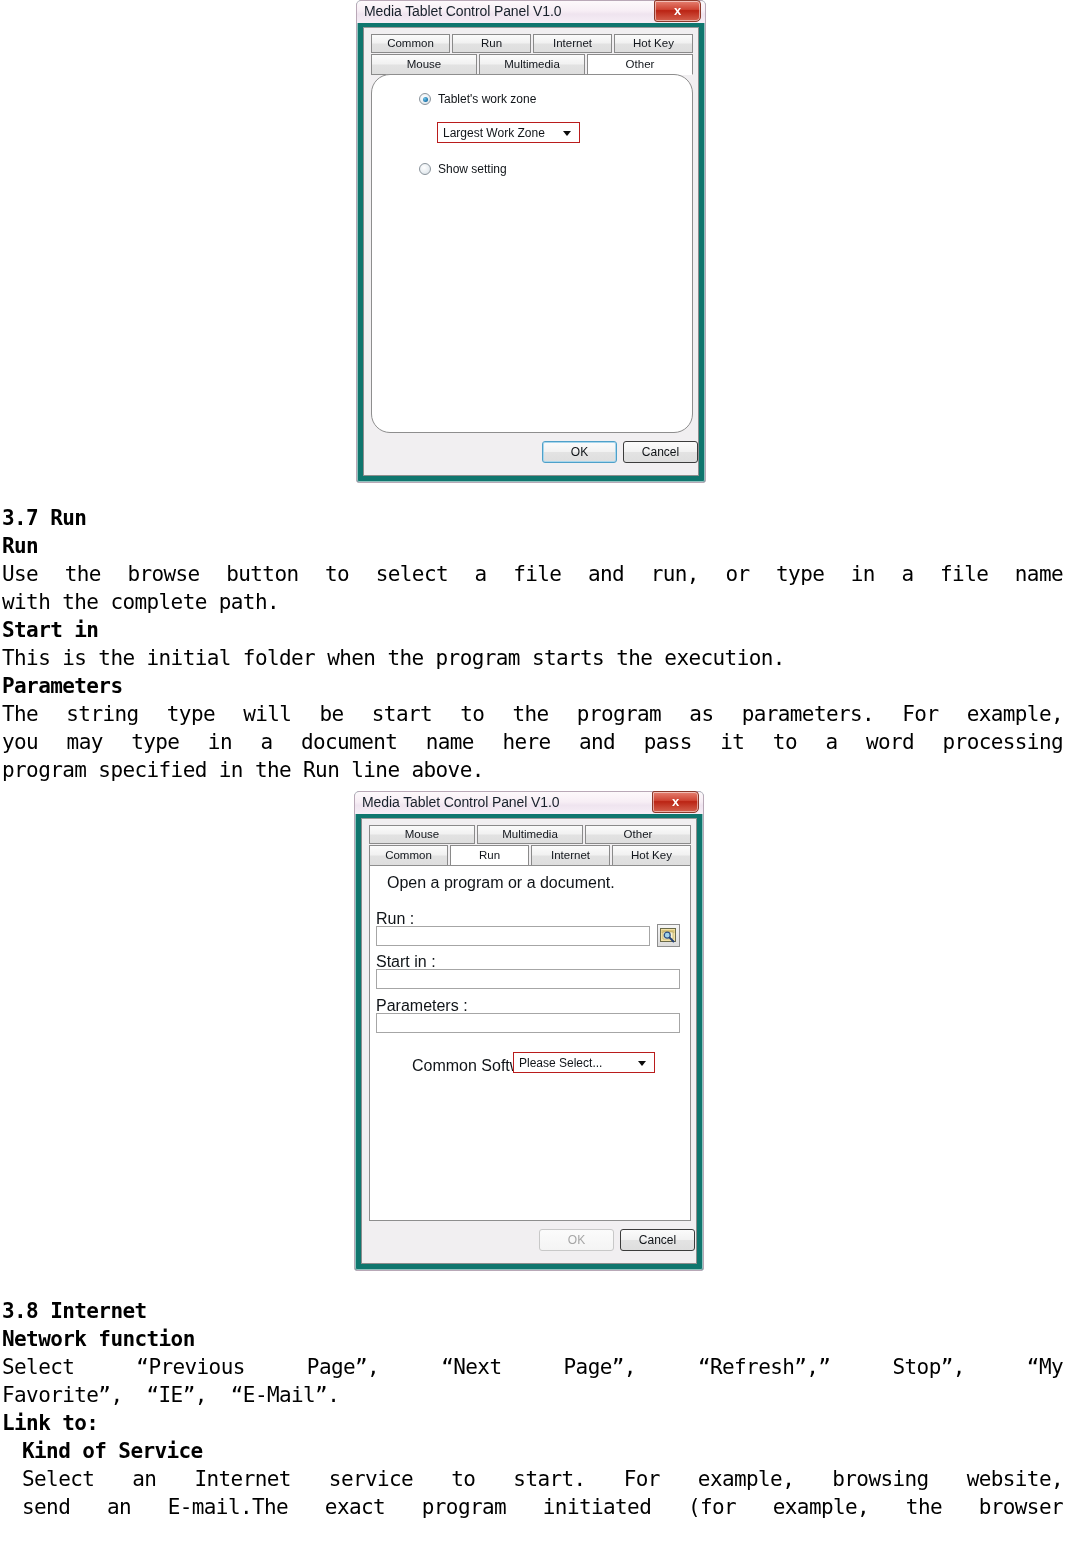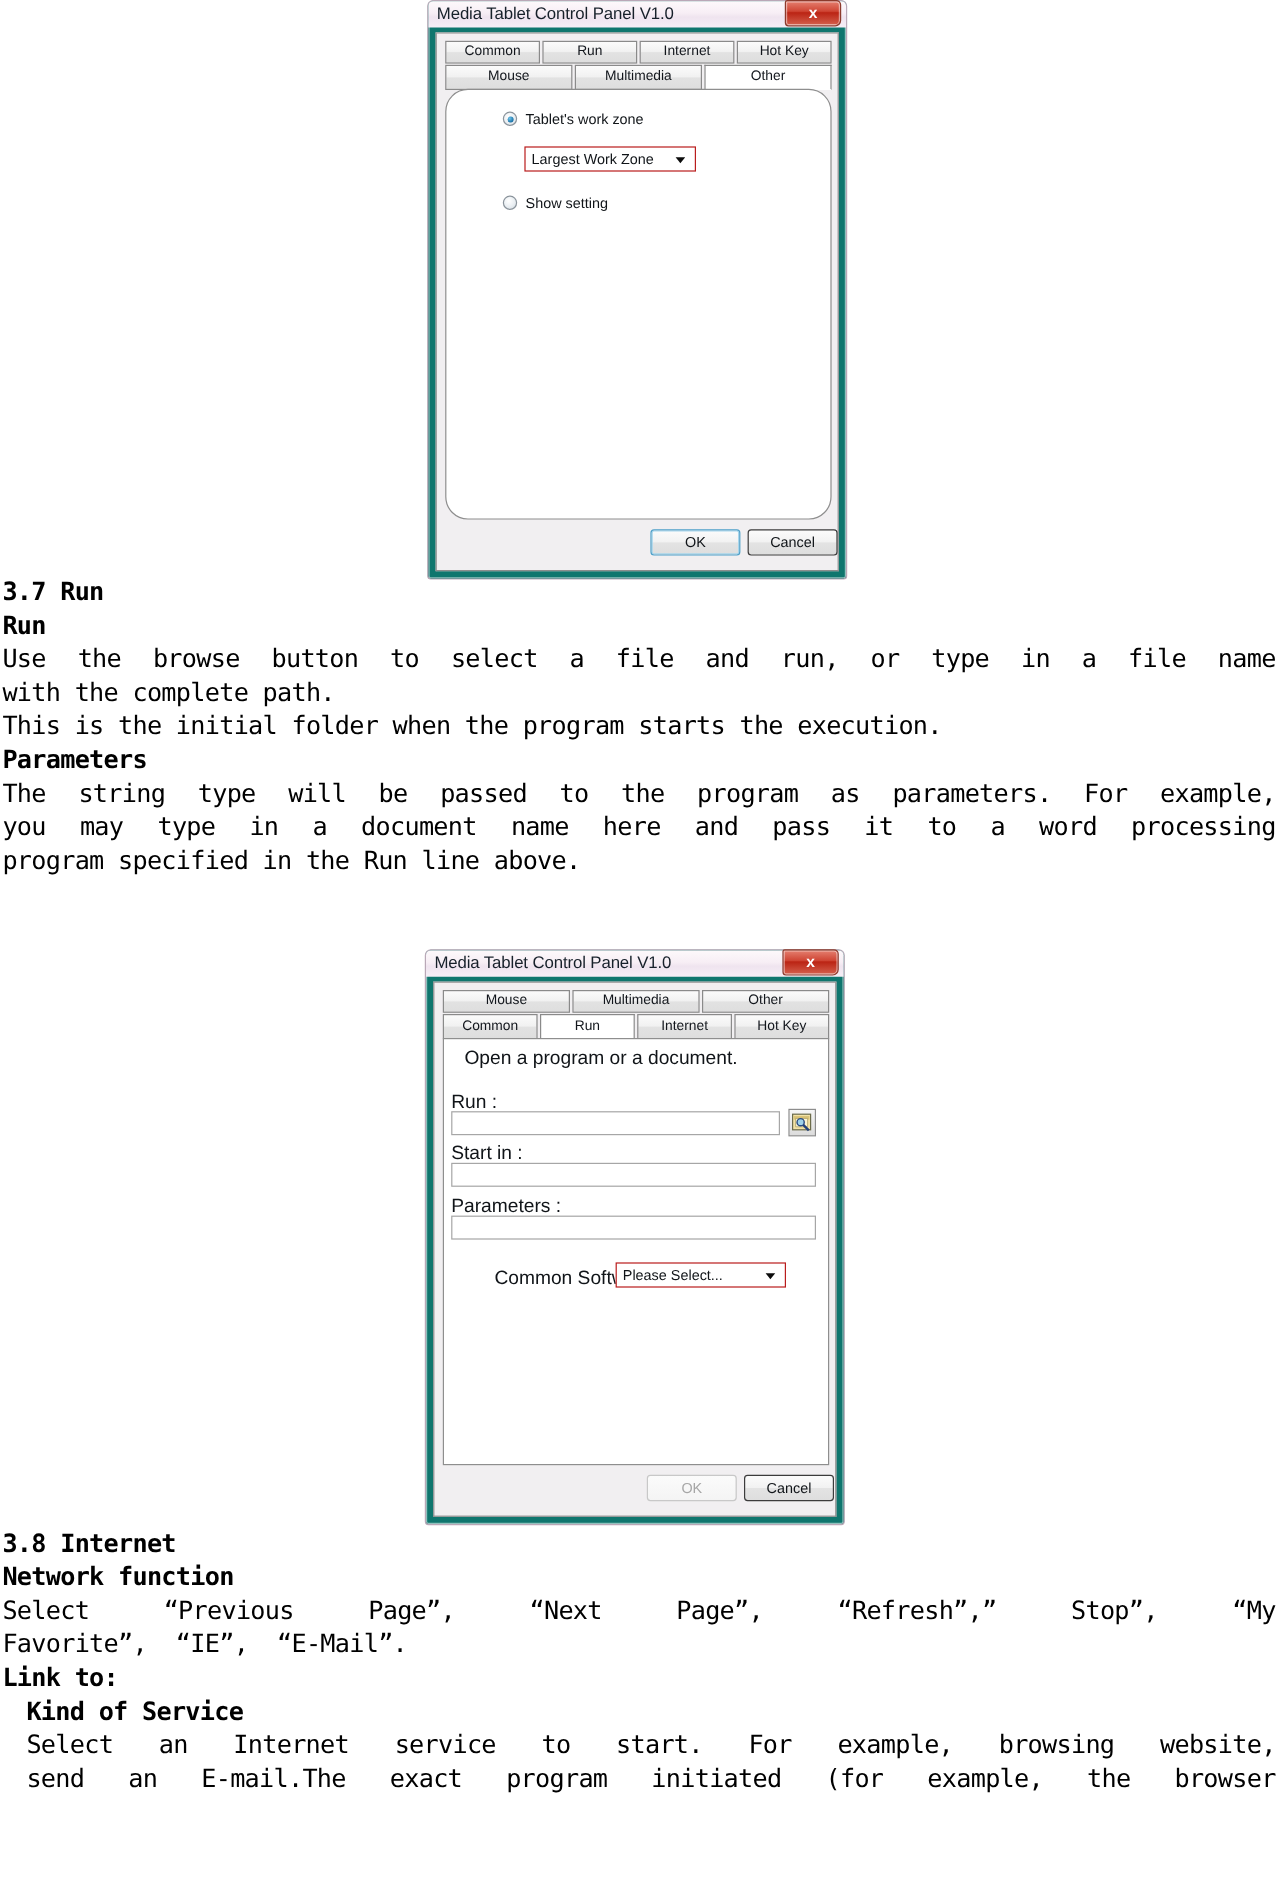--- a/index.html
+++ b/index.html
@@ -176,20 +176,21 @@
     box-sizing:border-box;
     cursor:pointer;
     padding:2px;
   }
 
   
   .doc{
     position:absolute;left:0;right:0;
     font-family:"DejaVu Sans Mono","Liberation Mono",monospace;
     color:#000000;
+    margin-top:25px;
   }
   .line{
     white-space:pre;
     font-size:21px;
     line-height:28px;
     letter-spacing:-0.6px;
     padding-left:2px;
   }
   .line.bold{font-weight:bold;}
   .line.just{
@@ -246,23 +247,24 @@
     <div class="btn focus-blue" style="left:178px;bottom:12px;width:75px;height:22px;line-height:20px;">OK</div>
     <div class="btn focus-dark" style="left:259px;bottom:12px;width:75px;height:22px;line-height:20px;">Cancel</div>
   </div>
 </div>
 
 <div class="doc" style="top:479px;">
   <div class="line bold">3.7 Run</div>
   <div class="line bold">Run</div>
   <div class="line just">Use the browse button to select a file and run, or type in a file name</div>
   <div class="line">with the complete path.</div>
+  <div class="line bold">Start in</div>
   <div class="line">This is the initial folder when the program starts the execution.</div>
   <div class="line bold">Parameters</div>
-  <div class="line just">The string type will be passed to the program as parameters. For example,</div>
+  <div class="line just">The string type will be start to the program as parameters. For example,</div>
   <div class="line just">you may type in a document name here and pass it to a word processing</div>
   <div class="line">program specified in the Run line above.</div>
 </div>
 
 <div class="dialog" style="left:354px;top:791px;width:348px;height:478px;">
 
   <div class="dlg-titlebar">
     <div class="dlg-title">Media Tablet Control Panel V1.0</div>
     <div class="close-btn">x</div>
   </div>

